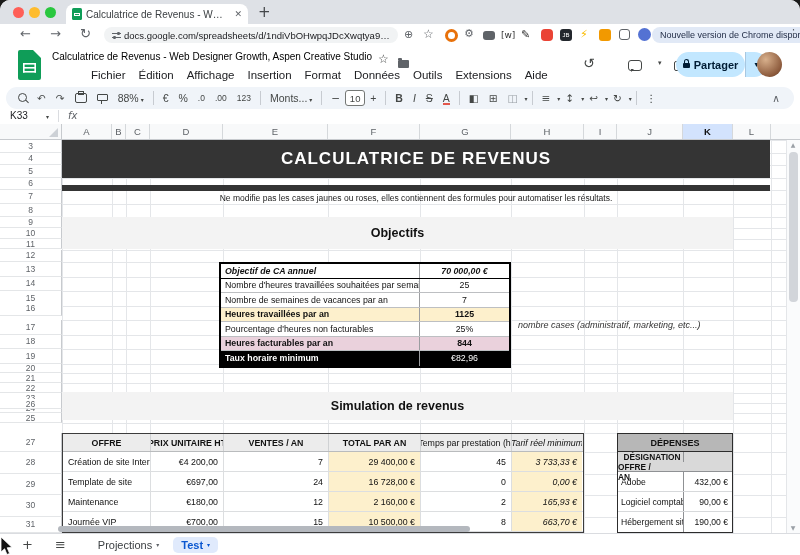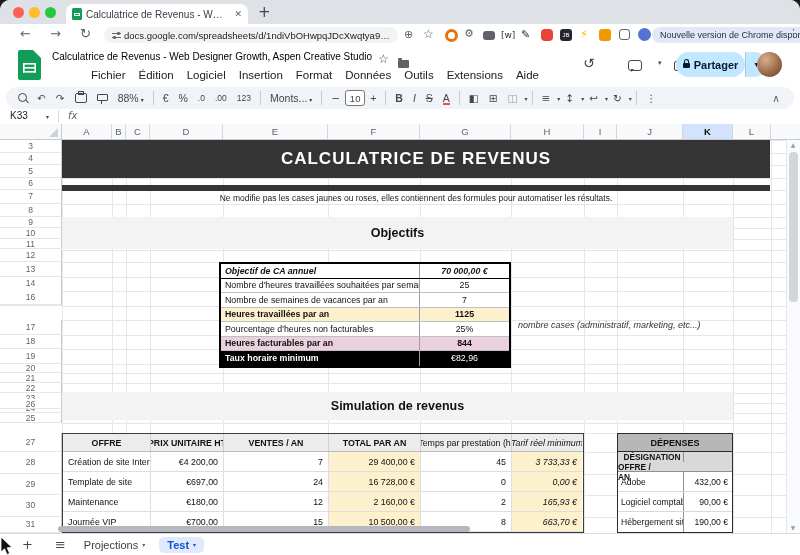--- a/index.html
+++ b/index.html
@@ -106,21 +106,21 @@
   .dc2{width:47px;justify-content:flex-end;padding-right:3px;}
   
   .hscroll{position:absolute;left:58px;top:526px;width:412px;height:6px;border-radius:3px;background:#b4b8be;}
   .vtrack{position:absolute;left:786px;top:140px;width:14px;height:393px;background:#fafbfc;border-left:1px solid #e4e6e9;box-sizing:border-box;}
   .vthumb{position:absolute;left:789px;top:152px;width:9px;height:150px;border-radius:4px;background:#d2d5da;}
   .varr{position:absolute;left:787px;width:12px;text-align:center;font-size:6px;color:#9aa0a6;}
   
   .sheetbar{position:absolute;left:0;top:533px;width:800px;height:22px;background:#fff;border-top:1px solid #dadce0;box-sizing:border-box;
             display:flex;align-items:center;font-size:11px;color:#3c4043;}
   .sheetbar .sic{margin-left:22px;font-size:13px;color:#444746;}
-  .stab{display:flex;align-items:center;gap:4px;margin-left:10px;padding:2px 8px;border-radius:5px;}
+  .stab{display:flex;align-items:center;gap:4px;margin-left:24px;padding:2px 8px;border-radius:5px;}
   .stab .caret{font-size:6px;color:#5f6368;}
   .stab.active{background:#e0eafc;color:#0b57d0;font-weight:bold;}
   .stab.active .caret{color:#0b57d0;}
   
   #cursor{position:absolute;left:0px;top:537px;z-index:50;}
   
   .lens{display:inline-block;width:7px;height:7px;border:1.4px solid #444746;border-radius:50%;position:relative;}
   .lens:after{content:"";position:absolute;left:6px;top:7px;width:4px;height:1.4px;background:#444746;transform:rotate(45deg);}
   .printer{display:inline-block;width:10px;height:8px;border:1.2px solid #444746;border-radius:2px;position:relative;top:1px;}
   .printer:before{content:"";position:absolute;left:2px;top:-3px;width:4px;height:2px;border:1px solid #444746;}
@@ -196,21 +196,21 @@
       <rect x="5" y="21" width="13" height="1.6" fill="#fff"></rect>
       <rect x="5" y="13" width="1.6" height="9.6" fill="#fff"></rect>
         <rect x="16.4" y="13" width="1.6" height="9.6" fill="#fff"></rect>
     </svg>
     <span class="doctitle">Calculatrice de Revenus - Web Designer Growth, Aspen Creative Studio</span>
     <span class="hic g abs" style="left:378px;top:7px;font-size:12px">☆</span>
     <span class="folder abs" style="left:398px;top:9px"></span>
     <div class="menus">
       <span>Fichier</span>
       <span>Édition</span>
-      <span>Logiciel</span>
+      <span>Affichage</span>
       <span>Insertion</span>
       <span>Format</span>
       <span>Données</span>
       <span>Outils</span>
       <span>Extensions</span>
       <span>Aide</span>
     </div>
     <span class="hic g" style="left:583px">↺</span>
     <span class="bubble abs" style="left:613px;top:12px"></span>
     <span class="cam abs" style="left:640px;top:12px"></span>
@@ -344,21 +344,21 @@
       <div class="rh" style="top: 177.5px; height: 12.5px;">6</div>
       <div class="rh" style="top: 190px; height: 13.5px;">7</div>
       <div class="rh" style="top: 203.5px; height: 13.5px;">8</div>
       <div class="rh" style="top: 217px; height: 10.8px;">9</div>
       <div class="rh" style="top: 227.8px; height: 10.8px;">10</div>
       <div class="rh" style="top: 238.6px; height: 10.9px;">11</div>
       <div class="rh" style="top: 249.5px; height: 12.5px;">12</div>
       <div class="rh" style="top: 262px; height: 14.5px;">13</div>
       <div class="rh" style="top: 276.5px; height: 14.5px;">14</div>
       <div class="rh" style="top: 291px; height: 14.5px;">15</div>
-      <div class="rh" style="top: 290px; height: 14.5px;">16</div>
+      <div class="rh" style="top: 301px; height: 14.5px;">16</div>
       <div class="rh" style="top: 320px; height: 14.5px;">17</div>
       <div class="rh" style="top: 334.5px; height: 14.5px;">18</div>
       <div class="rh" style="top: 349px; height: 14.5px;">19</div>
       <div class="rh" style="top: 363.5px; height: 9.9px;">20</div>
       <div class="rh" style="top: 373.4px; height: 9.9px;">21</div>
       <div class="rh" style="top: 383.3px; height: 9.9px;">22</div>
       <div class="rh" style="top: 393.2px; height: 9.9px;">23</div>
       <div class="rh" style="top: 403.1px; height: 9.9px;">24</div>
       <div class="rh" style="top: 413px; height: 10px;">25</div>
       <div class="rh" style="top: 399px; height: 10px;">26</div>

